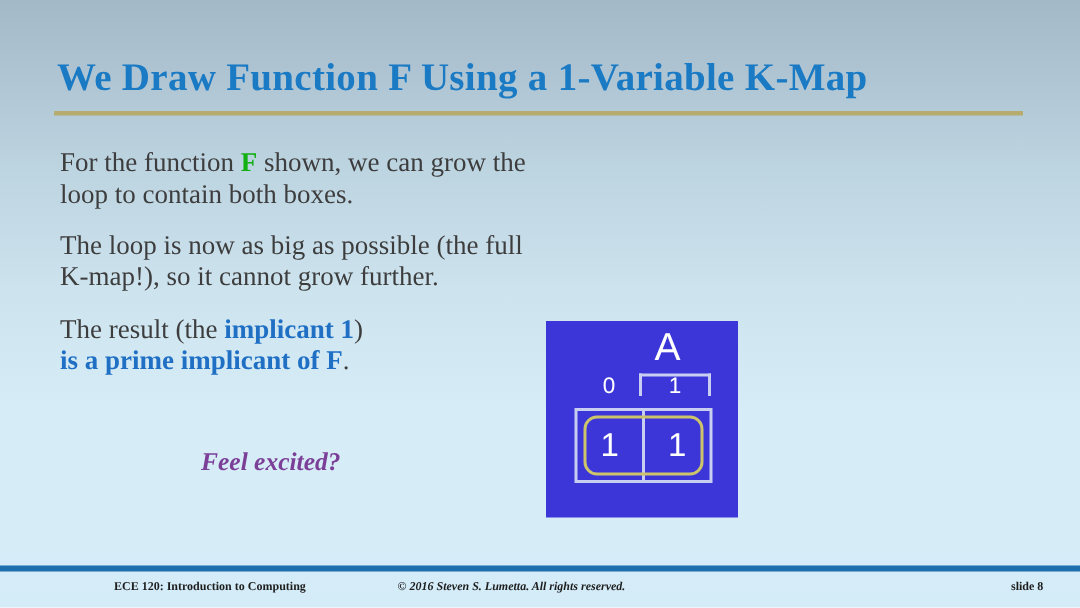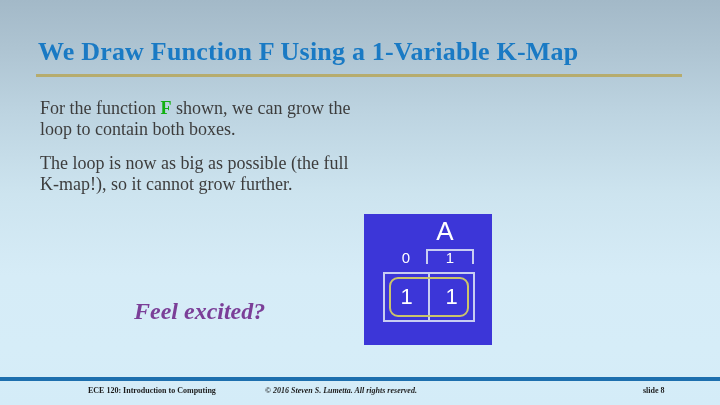--- a/index.html
+++ b/index.html
@@ -63,21 +63,21 @@
   #para3 { top: 209px; }
   #para4 { top: 264px; }
 
   .k-green { color: #12b012; font-weight: bold; }
   .k-blue  { color: #1f6fc4; font-weight: bold; }
 
   #aside {
     position: absolute;
     left: 134px;
     top: 298px;
-    font-size: 24px;
+    font-size: 17px;
     font-style: italic;
     font-weight: bold;
     color: #7b3f98;
   }
 
   
   #kmap {
     position: absolute;
     left: 364px;
     top: 214px;
@@ -166,40 +166,43 @@
     background: #1d6fae;
   }
   .footer-text {
     position: absolute;
     top: 386px;
     font-size: 8px;
     font-weight: bold;
     color: #1d1d1d;
     white-space: nowrap;
   }
-  #footer-course { left: 40px; padding-left: 48px; }
+  #footer-course { left: 28px; padding-left: 48px; }
   #footer-copy   { left: 265px; font-style: italic; }
-  #footer-slide  { left: 643px; }
+  #footer-slide  { left: 674px; }
 </style>
 </head>
 <body>
 
 <div id="slide">
 
   <div id="title">We Draw Function F Using a 1-Variable K-Map</div>
   <div id="title-rule"></div>
 
   <div class="para" id="para1">
     <span>For the function </span><span class="k-green">F</span><span> shown, we can grow the loop to contain both boxes.</span>
   </div>
 
   <div class="para" id="para2">
     <span>The loop is now as big as possible (the full K-map!), so it cannot grow further.</span>
   </div>
 
+  <div class="para" id="para3">
+    <span>The result (the </span><span class="k-blue">implicant 1</span><span>)</span><br><span class="k-blue">is a prime implicant of F</span><span>.</span>
+  </div>
 
 
   <div id="aside">Feel excited?</div>
 
   <div id="kmap">
     <div id="kmap-var">A</div>
     <div id="kmap-bracket"></div>
     <div class="kmap-colhdr" id="kmap-col0">0</div>
     <div class="kmap-colhdr" id="kmap-col1">1</div>
     <div id="kmap-grid">

